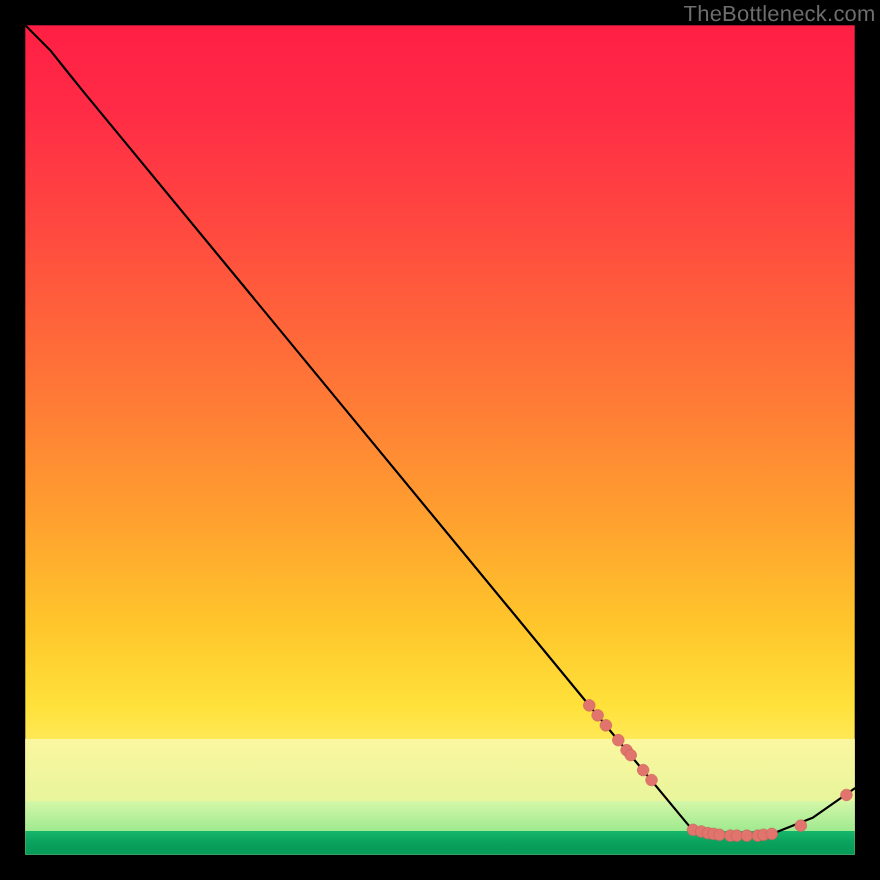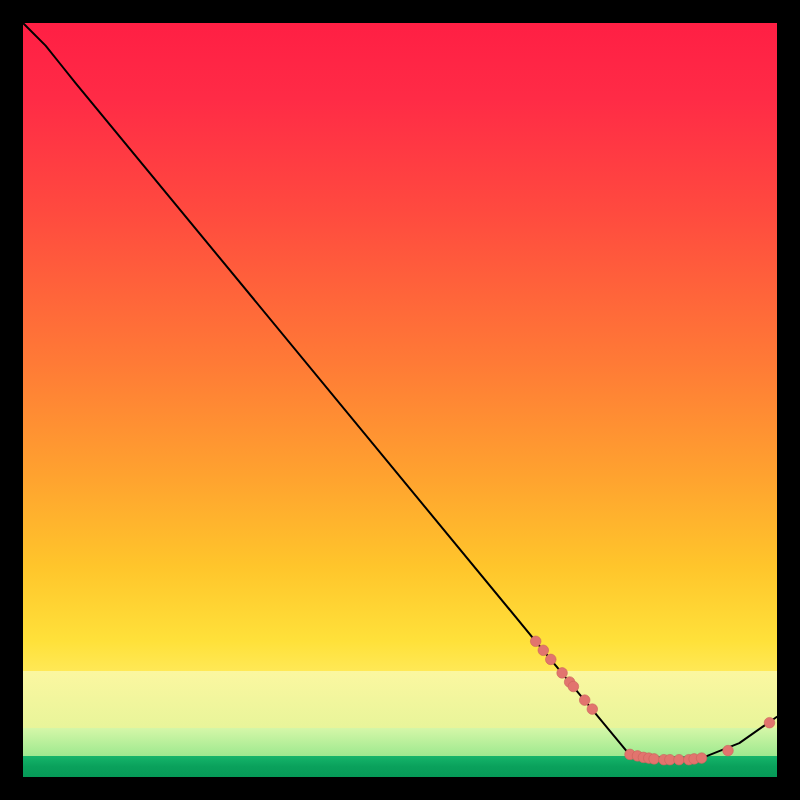--- a/index.html
+++ b/index.html
@@ -59,20 +59,21 @@
     top: 0;
     width: 754px;
     height: 754px;
     overflow: visible;
   }
 </style>
 </head>
 <body>
 
 <div class="stage">
+  <div class="watermark">TheBottleneck.com</div>
 
   <div class="plot">
     <svg class="curve" viewBox="0 0 754 754" preserveAspectRatio="none">
       <path id="curve-path" fill="none" stroke-width="2" stroke-linecap="round" stroke-linejoin="round" d="M0.0 0.0 L22.6 22.6 L37.7 41.5 L52.8 60.3 L512.7 618.3 L603.2 727.6 L618.3 733.6 L640.9 736.7 L678.6 735.1 L716.3 720.1 L754.0 693.7" stroke="#000000"></path>
       <g id="markers">
           <circle cx="512.7" cy="618.3" r="5.3" fill="#e2746e" stroke="#c9615b" stroke-width="0.6"></circle>
           <circle cx="520.3" cy="627.3" r="5.3" fill="#e2746e" stroke="#c9615b" stroke-width="0.6"></circle>
           <circle cx="527.8" cy="636.4" r="5.3" fill="#e2746e" stroke="#c9615b" stroke-width="0.6"></circle>
           <circle cx="539.1" cy="649.9" r="5.3" fill="#e2746e" stroke="#c9615b" stroke-width="0.6"></circle>
           <circle cx="546.6" cy="659.0" r="5.3" fill="#e2746e" stroke="#c9615b" stroke-width="0.6"></circle>

